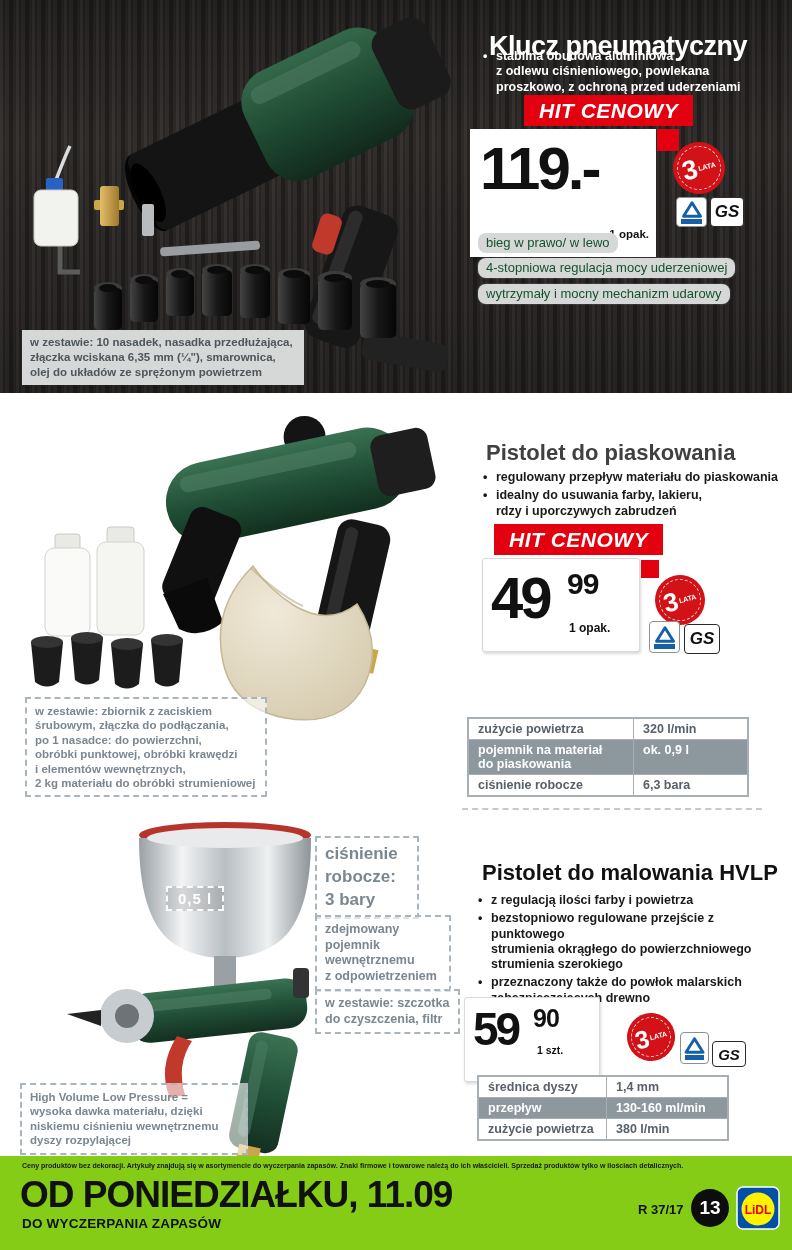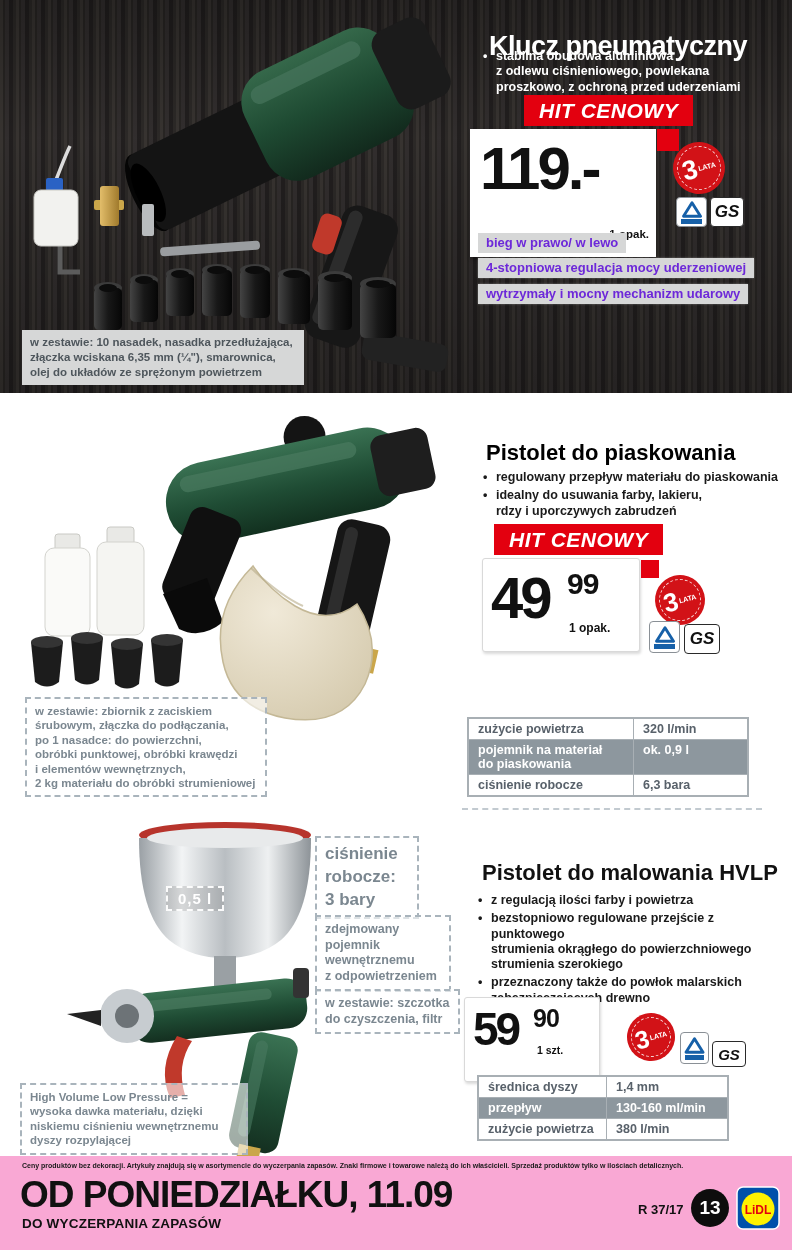--- a/index.html
+++ b/index.html
@@ -20,22 +20,22 @@
   .brow::before{content:"•";position:absolute;left:0;top:0;}
   .bullets.dark{color:#1a1a1a;}
   .hit{background:#e3000f;color:#fff;font-weight:900;font-style:italic;
        font-size:21px;line-height:31px;padding:0 15px;letter-spacing:.5px;}
   .pricebox{background:#fff;box-shadow:1px 2px 4px rgba(0,0,0,.35);}
   .pricebox.br{border:1px solid #d9d9d9;box-shadow:1px 2px 3px rgba(0,0,0,.15);border-radius:3px;}
   .pint{font-weight:900;color:#111;letter-spacing:-3px;line-height:1;}
   .psup{font-weight:700;color:#111;line-height:1;letter-spacing:-1px;}
   .punit{font-weight:bold;color:#111;}
   .redsq{background:#e3000f;}
-  .strip{position:absolute;background:#d6d7d7;color:#6d28d9;font-weight:bold;
-         font-size:13px;line-height:20px;padding:0 8px;white-space:nowrap;box-shadow:0 0 2px rgba(255,255,255,.35);}
+  .strip{position:absolute;background:#d6d7d7;color:#14532d;font-weight:normal;
+         font-size:13px;line-height:20px;padding:0 8px;white-space:nowrap;box-shadow:0 0 2px rgba(255,255,255,.35);border-radius:8px;}
   .incl{background:#d6d7d7;color:#4e565c;font-weight:bold;font-size:11.5px;line-height:1.3;padding:5px 8px;}
 
   
   table.spec{border-collapse:collapse;background:#fff;box-shadow:0 0 0 1px #a8afb4;}
   table.spec td{border:1px solid #a8afb4;font-size:12.5px;font-weight:bold;color:#58616a;
     padding:3px 9px;vertical-align:middle;}
   table.spec tr.alt td{background:#8d979e;color:#fff;}
 
   
   .bw{border-radius:50%;background:#d21217;color:#fff;transform:rotate(-14deg);
@@ -52,21 +52,21 @@
   
   .dashbox{border:2px dashed #a9b4bc;color:#7b8790;font-weight:bold;line-height:1.25;
            padding:5px 8px;background:rgba(255,255,255,.6);}
   .dash-sep{border-top:2px dashed #c2cad0;height:0;}
 
   
   .cuplabel{border:2px dashed rgba(255,255,255,.95);color:#fff;font-weight:bold;font-size:15px;
             text-align:center;line-height:21px;letter-spacing:1px;background:rgba(90,90,90,.18);}
 
   
-  .footer{position:absolute;left:0;top:1156px;width:792px;height:94px;background:#f9a8d4;}
+  .footer{position:absolute;left:0;top:1156px;width:792px;height:94px;background:#84cc16;}
   .disclaimer{font-size:7px;color:#1a1a1a;white-space:nowrap;font-weight:bold;}
   .validity{font-size:37px;font-weight:900;color:#111;letter-spacing:-1px;white-space:nowrap;}
   .validity-sub{font-size:13.5px;font-weight:900;color:#111;letter-spacing:.2px;}
   .issue{font-size:13px;font-weight:bold;color:#111;}
   .pgnum{border-radius:50%;background:#0d0d0d;color:#fff;font-weight:900;font-size:19px;
          display:flex;align-items:center;justify-content:center;}
 </style>
 </head>
 <body>
 
@@ -242,21 +242,21 @@
           <ellipse cx="32" cy="244" rx="16" ry="6" fill="#343434"></ellipse>
         <path d="M56 240 h32 l-4 42 q-12 9 -24 0 z"></path>
           <ellipse cx="72" cy="240" rx="16" ry="6" fill="#343434"></ellipse>
         <path d="M96 246 h32 l-4 40 q-12 9 -24 0 z"></path>
           <ellipse cx="112" cy="246" rx="16" ry="6" fill="#343434"></ellipse>
         <path d="M136 242 h32 l-4 42 q-12 9 -24 0 z"></path>
           <ellipse cx="152" cy="242" rx="16" ry="6" fill="#343434"></ellipse>
       </g>
     </svg>
 
-    <h2 class="abs" style="left:486px;top:440px;font-size:22px;font-weight:800;color:#000000;margin:0;">Pistolet do piaskowania</h2>
+    <h2 class="abs" style="left:486px;top:440px;font-size:22px;font-weight:800;color:#404040;margin:0;">Pistolet do piaskowania</h2>
 
     <div class="abs bullets dark" style="left:483px;top:470px;width:300px;">
       <div class="brow pre">regulowany przepływ materiału do piaskowania</div>
       <div class="brow pre">idealny do usuwania farby, lakieru,
 rdzy i uporczywych zabrudzeń</div>
     </div>
 
     <div class="abs hit" style="left:494px;top:524px;">HIT CENOWY</div>
 
     <div class="abs pricebox br" style="left:482px;top:558px;width:158px;height:94px;">

